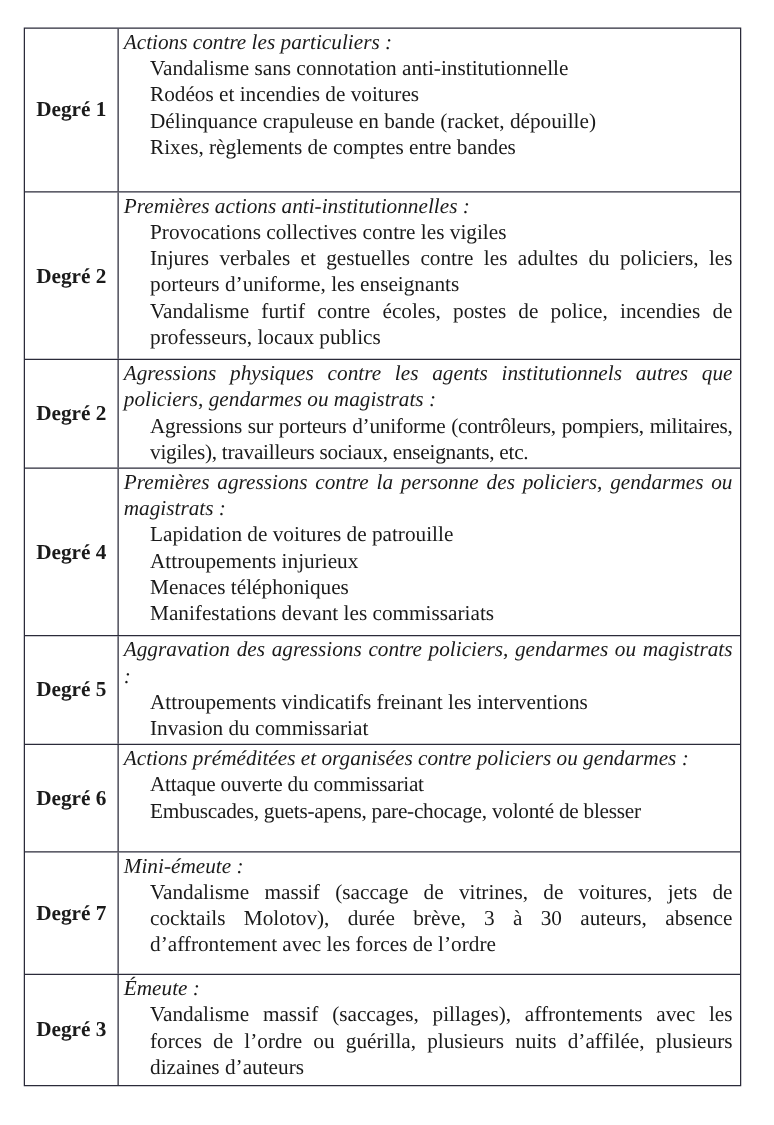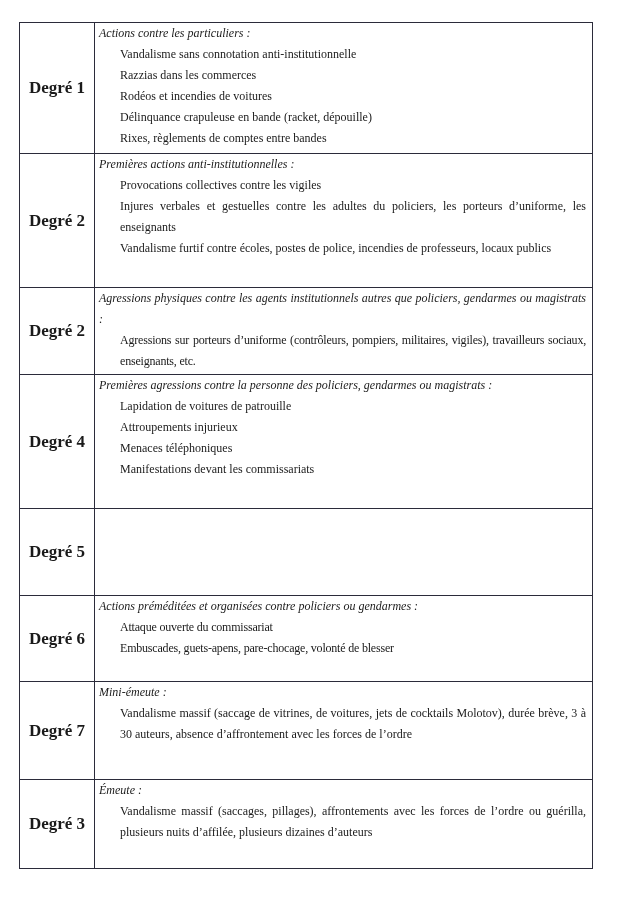--- a/index.html
+++ b/index.html
@@ -39,21 +39,21 @@
       align-items: center;
       justify-content: center;
       font-size: 17px;
       box-sizing: border-box;
       white-space: nowrap;
       font-weight: bold;
     }
     .desc {
       flex: 1;
       padding: 0 6px 0 4px;
-      font-size: 12px;
+      font-size: 17px;
       line-height: 21px;
       box-sizing: border-box;
     }
     .heading {
       font-style: italic;
       text-align: justify;
       text-align-last: left;
     }
     .item {
       padding-left: 21px;
@@ -75,21 +75,20 @@
 </head>
 <body>
 
 <div class="table">
 
   <div class="row r1">
     <div class="deg">Degré 1</div>
     <div class="desc">
       <div class="heading">Actions contre les particuliers :</div>
       <div class="item">Vandalisme sans connotation anti-institutionnelle</div>
-      <div class="item">Razzias dans les commerces</div>
       <div class="item">Rodéos et incendies de voitures</div>
       <div class="item">Délinquance crapuleuse en bande (racket, dépouille)</div>
       <div class="item">Rixes, règlements de comptes entre bandes</div>
     </div>
   </div>
 
   <div class="row r2">
     <div class="deg">Degré 2</div>
     <div class="desc">
       <div class="heading">Premières actions anti-institutionnelles :</div>
@@ -113,20 +112,25 @@
       <div class="heading">Premières agressions contre la personne des policiers, gendarmes ou magistrats :</div>
       <div class="item">Lapidation de voitures de patrouille</div>
       <div class="item">Attroupements injurieux</div>
       <div class="item">Menaces téléphoniques</div>
       <div class="item">Manifestations devant les commissariats</div>
     </div>
   </div>
 
   <div class="row r5">
     <div class="deg">Degré 5</div>
+    <div class="desc">
+      <div class="heading">Aggravation des agressions contre policiers, gendarmes ou magistrats :</div>
+      <div class="item">Attroupements vindicatifs freinant les interventions</div>
+      <div class="item">Invasion du commissariat</div>
+    </div>
   </div>
 
   <div class="row r6">
     <div class="deg">Degré 6</div>
     <div class="desc">
       <div class="heading">Actions préméditées et organisées contre policiers ou gendarmes :</div>
       <div class="item">Attaque ouverte du commissariat</div>
       <div class="item">Embuscades, guets-apens, pare-chocage, volonté de blesser</div>
     </div>
   </div>

